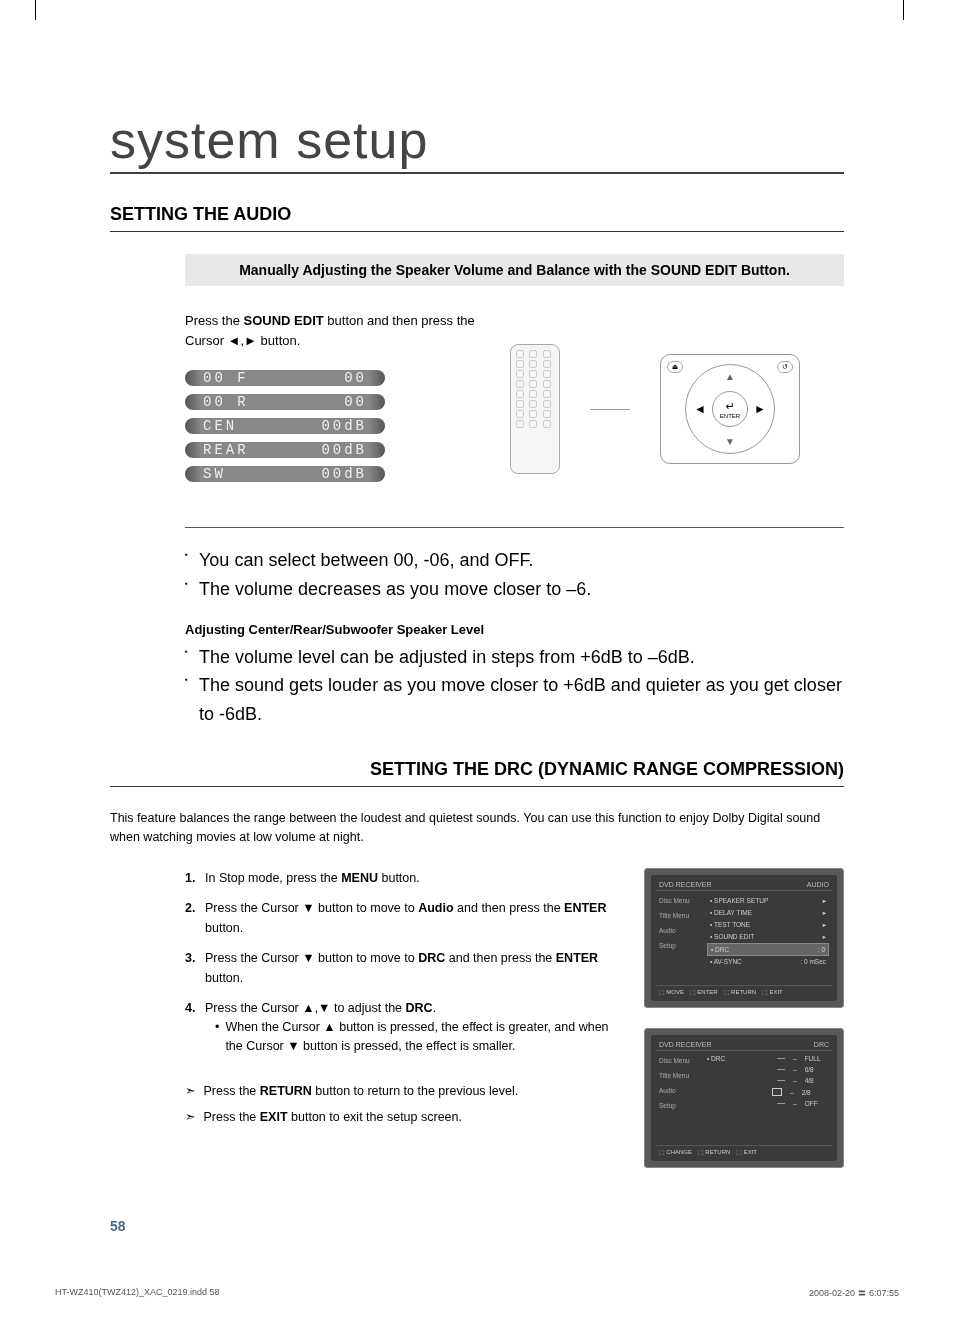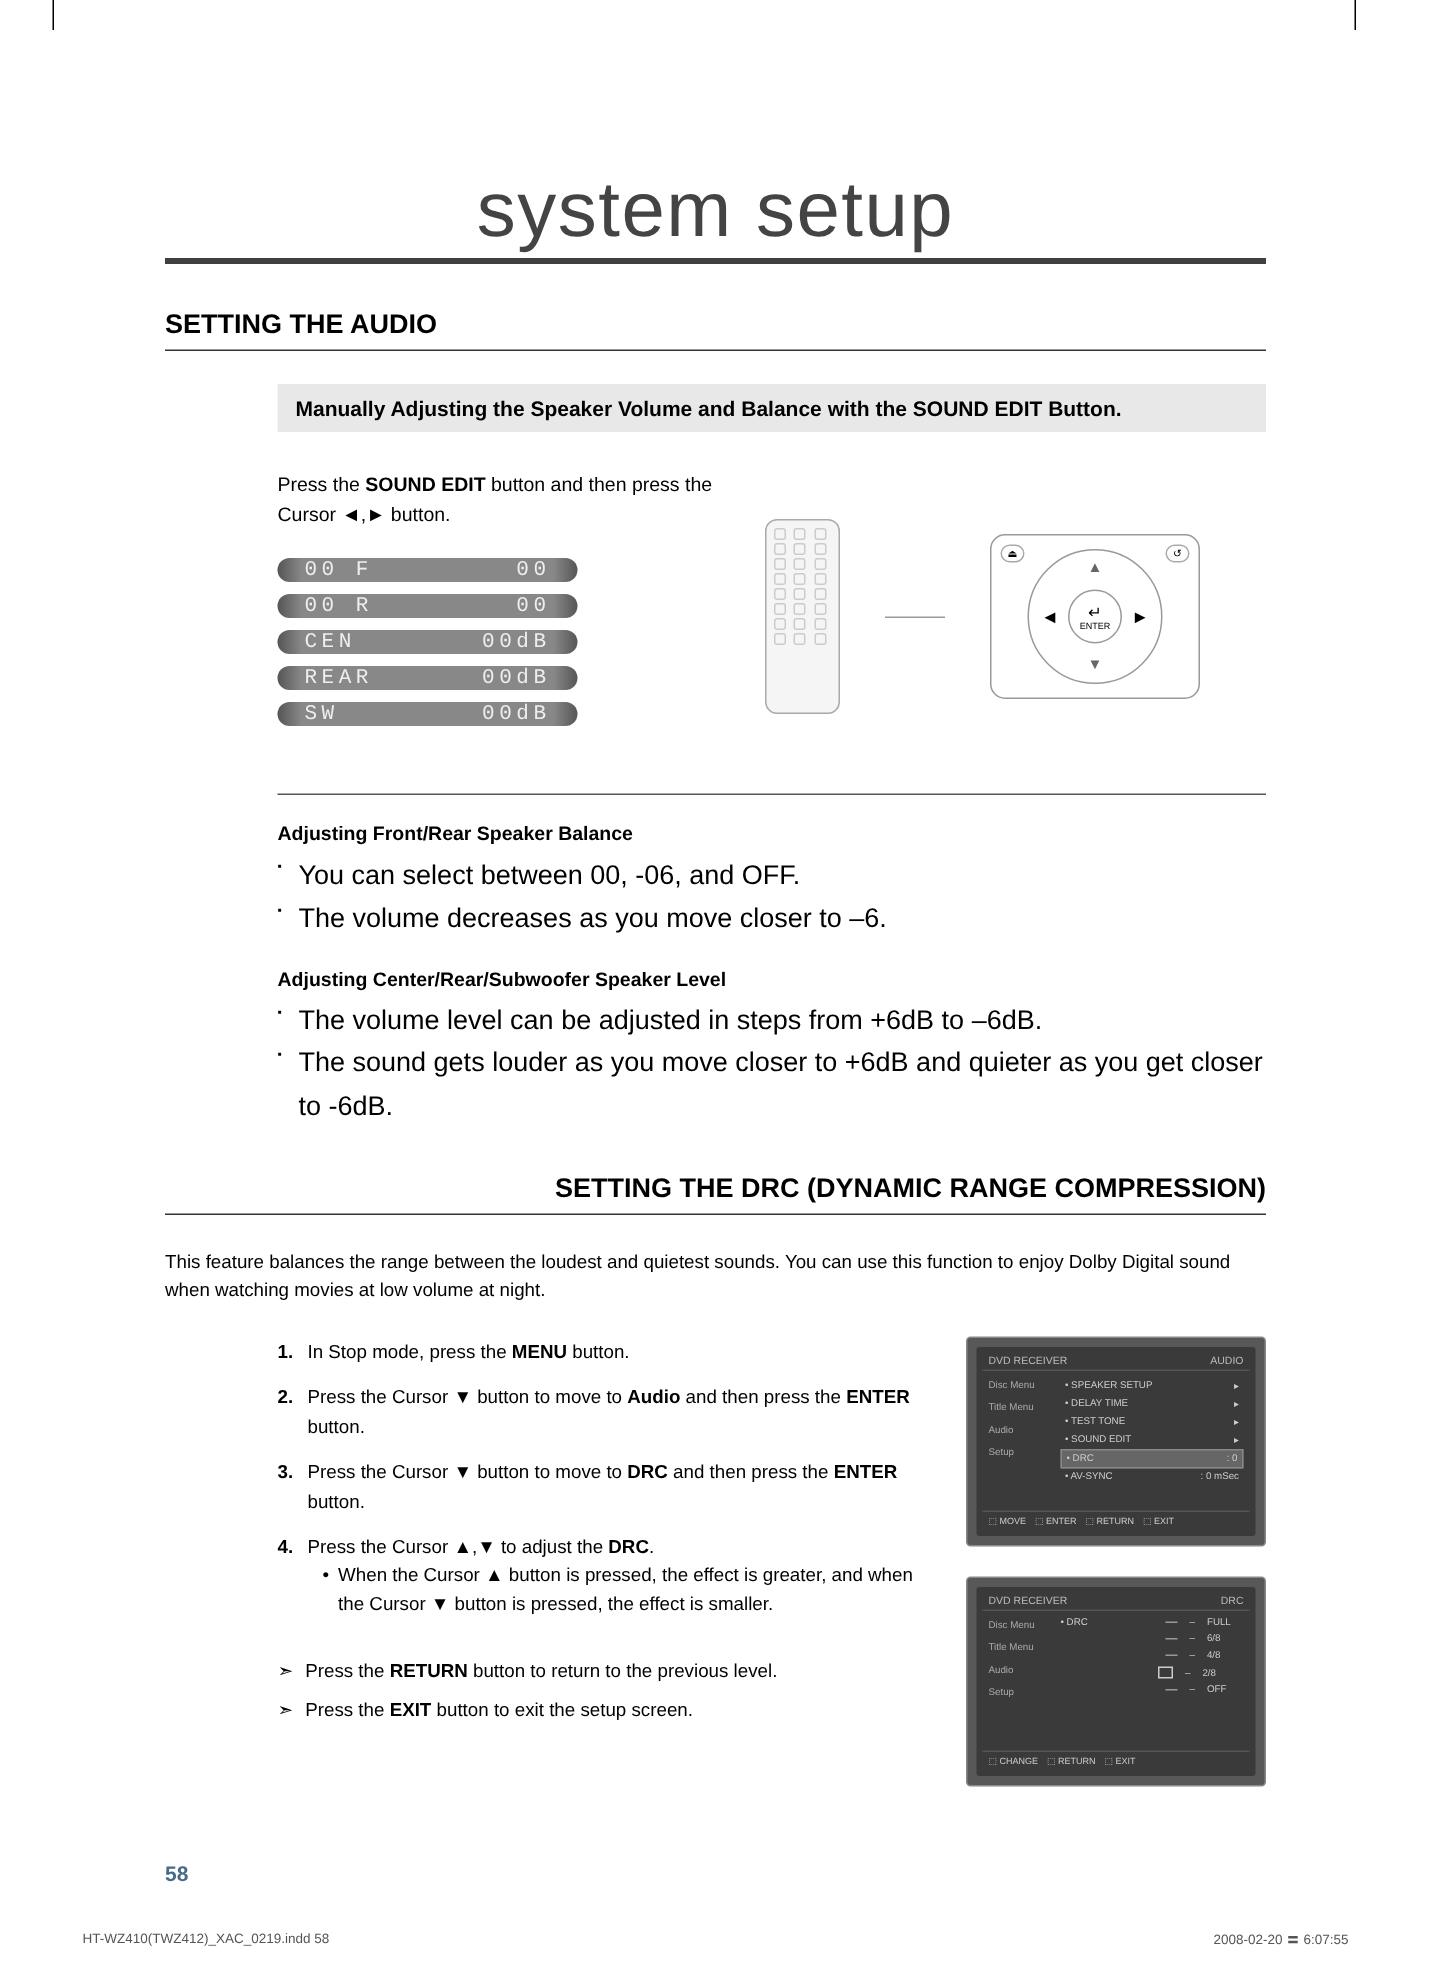--- a/index.html
+++ b/index.html
@@ -40,41 +40,41 @@
       height: 20px;
       background: #000;
     }
     .page-content {
       padding: 80px 55px 0 55px;
     }
     .main-title {
       font-size: 52px;
       font-weight: 300;
       color: #444;
-      border-bottom: 4px solid #404040;
+      border-bottom: 2px solid #404040;
       padding-bottom: 2px;
       margin-bottom: 30px;
       letter-spacing: 1px;
-      text-align: center;
     }
     .section-heading {
       font-size: 18px;
       font-weight: bold;
       border-bottom: 1px solid #333;
       padding-bottom: 6px;
       margin-bottom: 22px;
       text-transform: uppercase;
     }
     .sub-heading-bar {
       background: #e8e8e8;
       padding: 8px 12px;
       font-size: 14px;
       font-weight: bold;
       margin-left: 75px;
       margin-bottom: 25px;
+      text-align: center;
     }
     .instruction-row {
       display: flex;
       margin-left: 75px;
       gap: 25px;
       margin-bottom: 20px;
     }
     .instruction-text {
       font-size: 13px;
       line-height: 1.5;
@@ -453,21 +453,20 @@
             <div class="dpad-center">
                 <span>ENTER</span>
               </div>
           </div>
         </div>
       </div>
     </div>
 
     <div class="divider-line"></div>
 
-    <div class="sub-bold-heading">Adjusting Front/Rear Speaker Balance</div>
     <ul class="bullet-list">
       <li>You can select between 00, -06, and OFF.</li>
       <li>The volume decreases as you move closer to –6.</li>
     </ul>
 
     <div class="sub-bold-heading">Adjusting Center/Rear/Subwoofer Speaker Level</div>
     <ul class="bullet-list">
       <li>The volume level can be adjusted in steps from +6dB to –6dB.</li>
       <li>The sound gets louder as you move closer to +6dB and quieter as you get closer to -6dB.</li>
     </ul>

